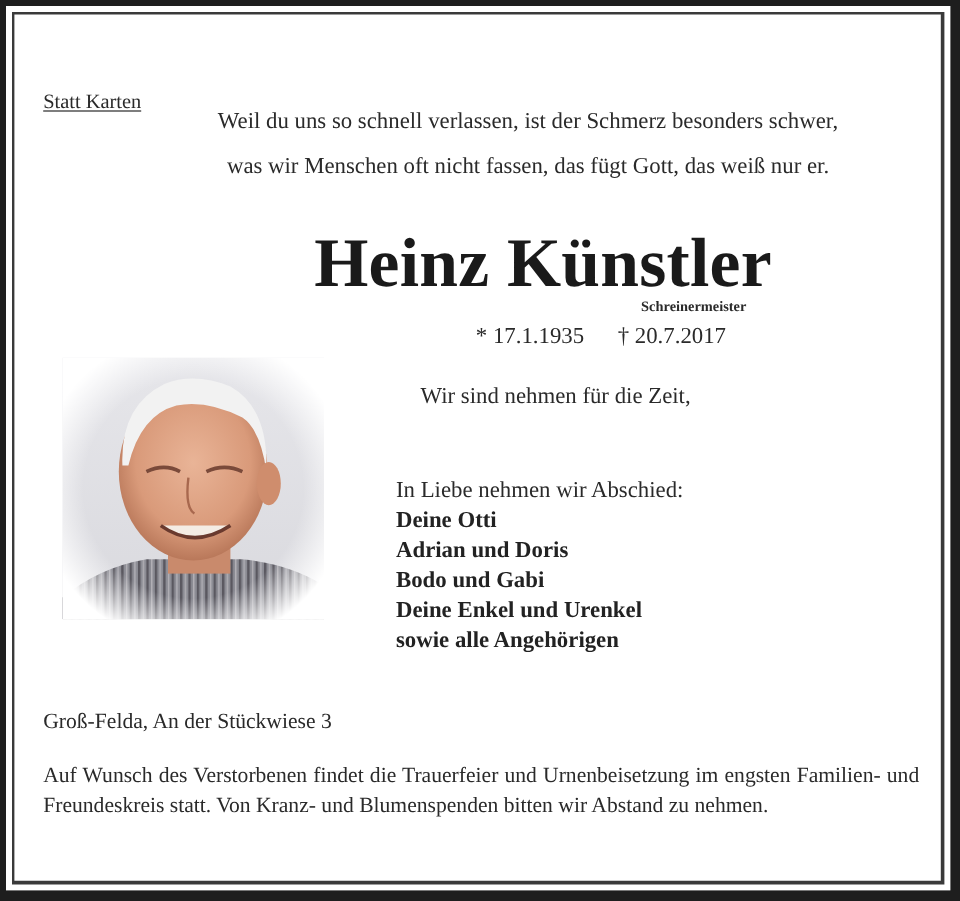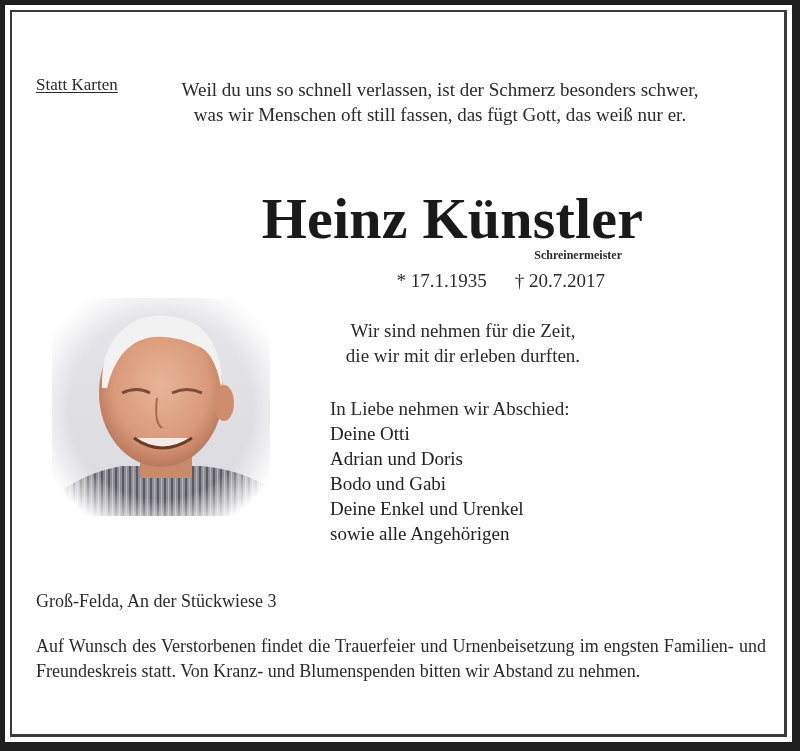--- a/index.html
+++ b/index.html
@@ -32,21 +32,21 @@
       text-decoration: underline;
       text-underline-offset: 2px;
       margin-top: 31px;
     }
     .poem {
       left: 150px; width: 580px; top: 77px;
       text-align: center;
       font-size: 19px;
       line-height: 25px;
     }
-    .poem div { white-space: nowrap; }
+    .poem div { white-space: nowrap; margin-top: 12px; }
     .name {
       left: 200px; width: 505px; top: 188px;
       text-align: center;
       font-weight: bold;
       font-size: 58px;
       line-height: 62px;
       color: #1a1a1a;
       letter-spacing: 0.2px;
     }
     .profession {
@@ -72,21 +72,21 @@
       font-size: 19px;
       line-height: 25px;
     }
     .gratitude div { white-space: nowrap; }
     .mourners {
       left: 330px; top: 396px;
       font-size: 19px;
       line-height: 25px;
     }
     .mourners .intro { font-weight: normal; }
-    .mourners .who { font-weight: normal; color: #222; }
+    .mourners .who { font-weight: bold; color: #222; }
     .address {
       left: 36px; top: 591px;
       font-size: 18px;
     }
     .note {
       left: 36px; top: 634px; width: 730px;
       font-size: 18px;
       line-height: 25px;
       text-align: justify;
       white-space: normal;
@@ -95,21 +95,21 @@
 </head>
 <body>
 
 <div class="outer-white"></div>
 <div class="inner-frame"></div>
 
 <div class="abs statt">Statt Karten</div>
 
 <div class="abs poem">
   <div>Weil du uns so schnell verlassen, ist der Schmerz besonders schwer,</div>
-  <div>was wir Menschen oft still fassen, das fügt Gott, das weiß nur er.</div>
+  <div>was wir Menschen oft nicht fassen, das fügt Gott, das weiß nur er.</div>
 </div>
 
 <div class="abs name">Heinz Künstler</div>
 <div class="abs profession">Schreinermeister</div>
 <div class="abs dates">
   <span>* 17.1.1935</span><span class="gap"></span><span>† 20.7.2017</span>
 </div>
 
 <div class="abs photo" role="img" aria-label="Portrait of an elderly smiling man with white hair in a striped shirt">
   <svg width="218" height="218" viewBox="0 0 218 218" xmlns="http://www.w3.org/2000/svg">
@@ -142,21 +142,20 @@
     <path d="M70 95 Q85 88 98 95" stroke="#7a4a3a" stroke-width="3" fill="none"></path>
     <path d="M120 95 Q135 88 150 95" stroke="#7a4a3a" stroke-width="3" fill="none"></path>
     <path d="M105 100 Q102 125 110 130" stroke="#a8684e" stroke-width="2" fill="none"></path>
     <path d="M82 140 Q110 160 140 140" stroke="#6a3a2e" stroke-width="3" fill="#f4ece4"></path>
     <rect x="0" y="0" width="218" height="218" fill="url(#vignette)"></rect>
   </svg>
 </div>
 
 <div class="abs gratitude">
   <div>Wir sind nehmen für die Zeit,</div>
-  <div>die wir mit dir erleben durften.</div>
 </div>
 
 <div class="abs mourners">
   <div class="intro">In Liebe nehmen wir Abschied:</div>
   <div class="who">Deine Otti</div>
   <div class="who">Adrian und Doris</div>
   <div class="who">Bodo und Gabi</div>
   <div class="who">Deine Enkel und Urenkel</div>
   <div class="who">sowie alle Angehörigen</div>
 </div>

